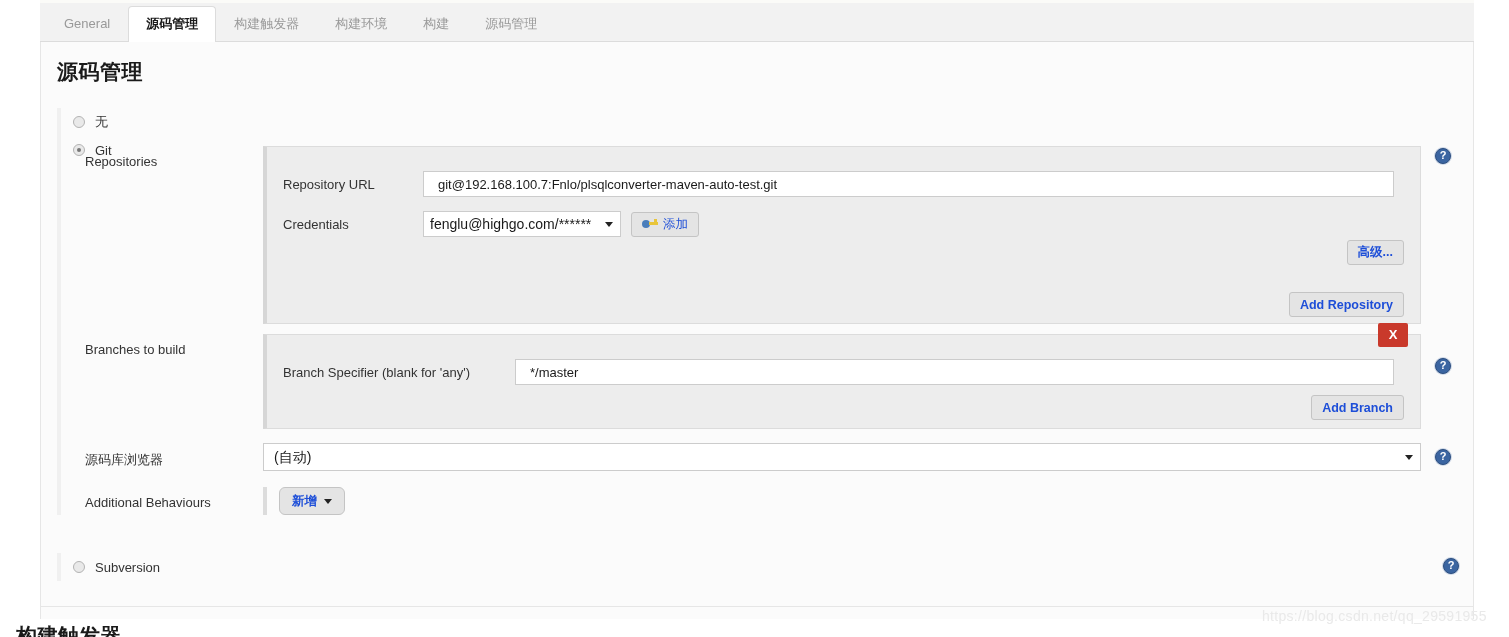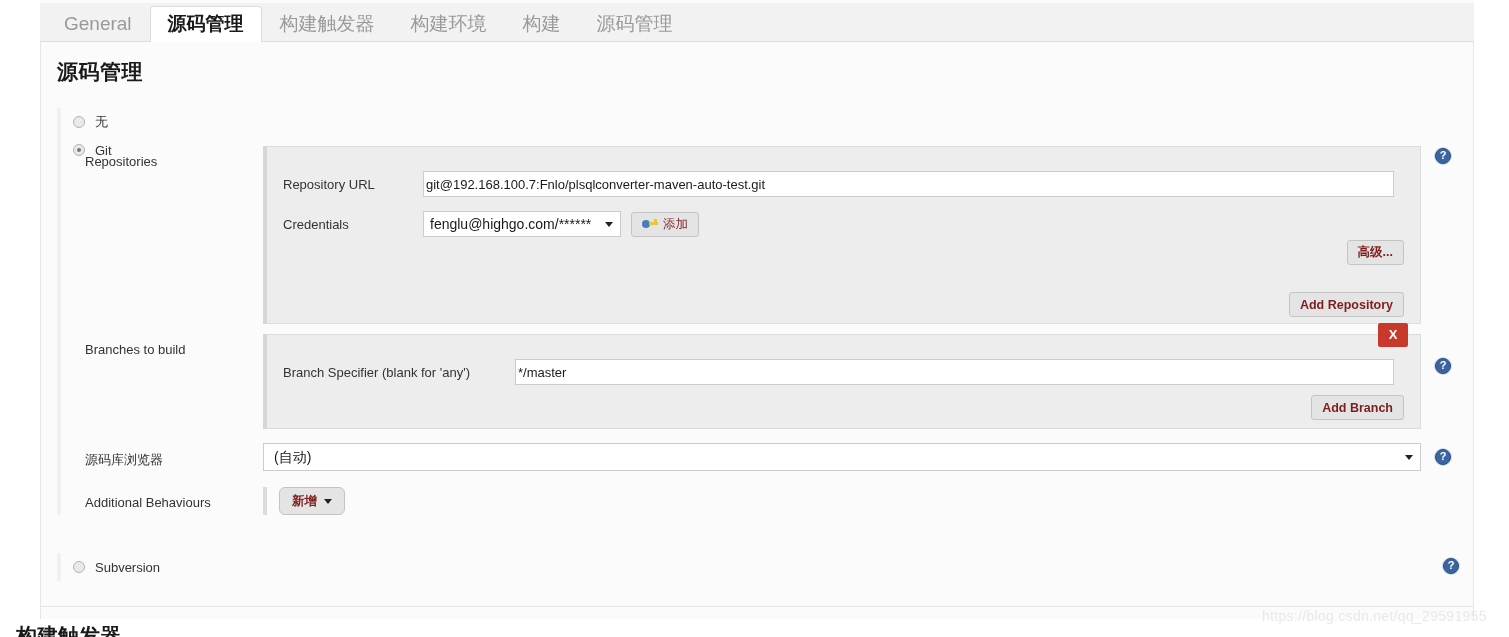--- a/index.html
+++ b/index.html
@@ -39,21 +39,21 @@
     position: absolute;
     left: 6px;
     top: 6px;
     display: flex;
     align-items: flex-end;
     height: 36px;
   }
   .tab {
     padding: 9px 17px 10px 17px;
     color: #999999;
-    font-size: 19px;
+    font-size: 13px;
     line-height: 16px;
     white-space: nowrap;
     cursor: pointer;
     background: transparent;
     border: 1px solid transparent;
     border-bottom: none;
     border-radius: 4px 4px 0 0;
     position: relative;
   }
   .tab.active {
@@ -193,21 +193,21 @@
   .inner-label.w-branch { width: 222px; }
 
   input.text {
     flex: 1 1 auto;
     height: 26px;
     border: 1px solid #cccccc;
     background: #ffffff;
     font-family: "Liberation Sans", "DejaVu Sans", sans-serif;
     font-size: 13px;
     color: #1a1a1a;
-    padding: 0 2px;
+    padding: 0 14px;
     box-sizing: border-box;
     outline: none;
   }
 
   .select-wrap {
     position: relative;
     display: inline-block;
     height: 26px;
     background: #ffffff;
     border: 1px solid #cccccc;
@@ -232,21 +232,21 @@
   }
 
   .btn {
     display: inline-flex;
     align-items: center;
     justify-content: center;
     background: #e4e4e4;
     border: 1px solid #c4c4c4;
     border-radius: 3px;
     font-size: 12.5px;
-    color: #7f1d1d;
+    color: #1d4ed8;
     height: 25px;
     padding: 0 10px;
     cursor: pointer;
     white-space: nowrap;
     font-family: "Liberation Sans", "DejaVu Sans", sans-serif;
     box-sizing: border-box;
   }
   .btn.bold { font-weight: bold; }
 
   .key-icon {

